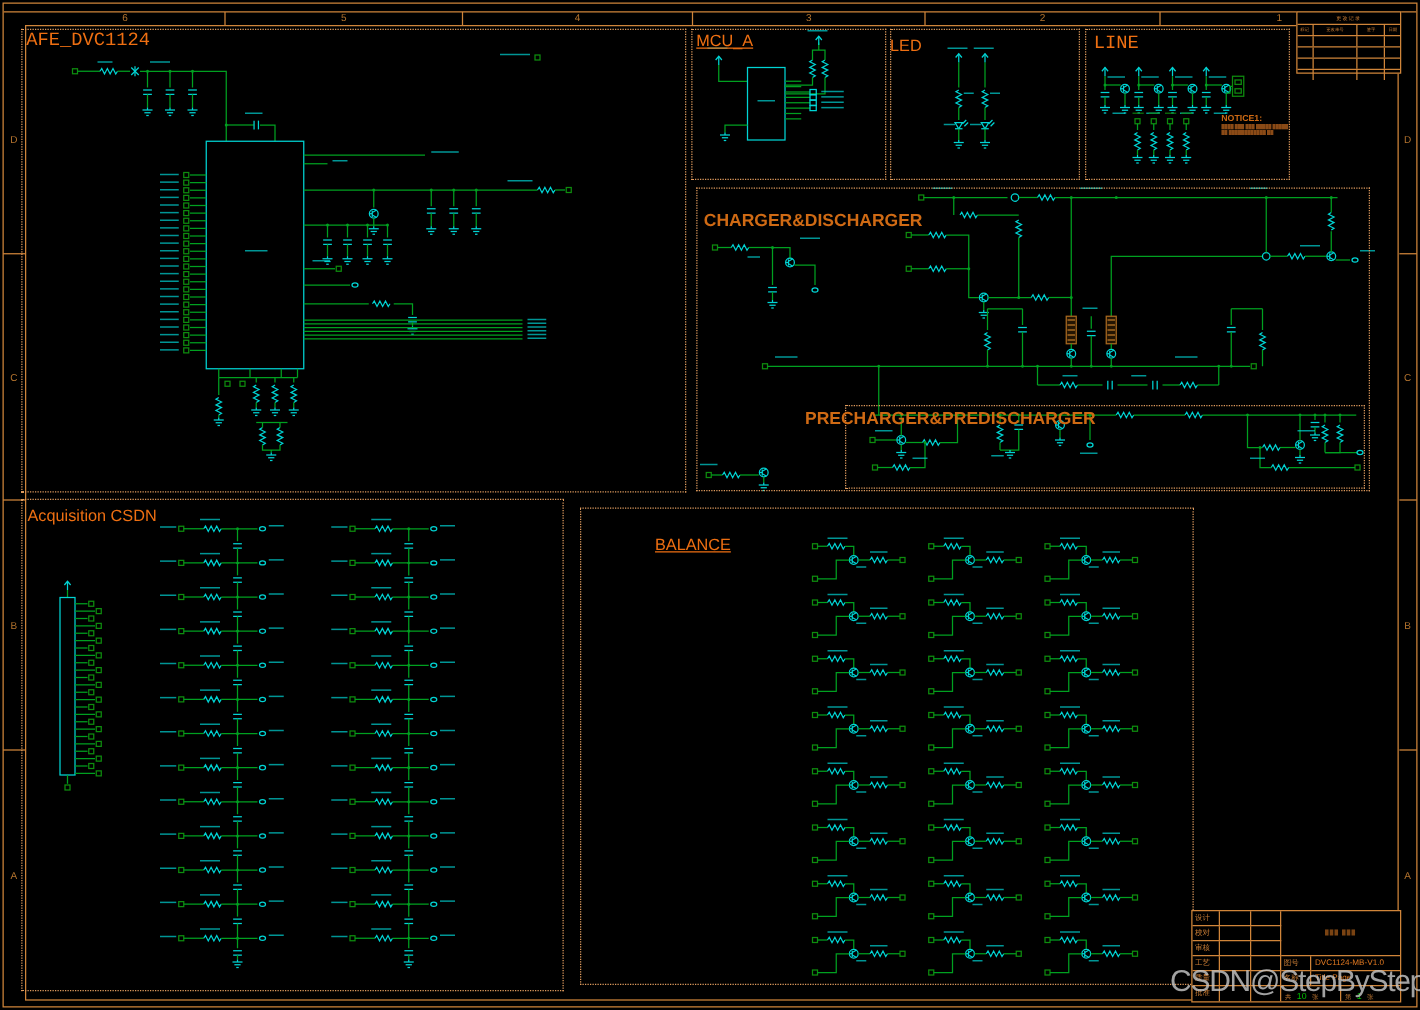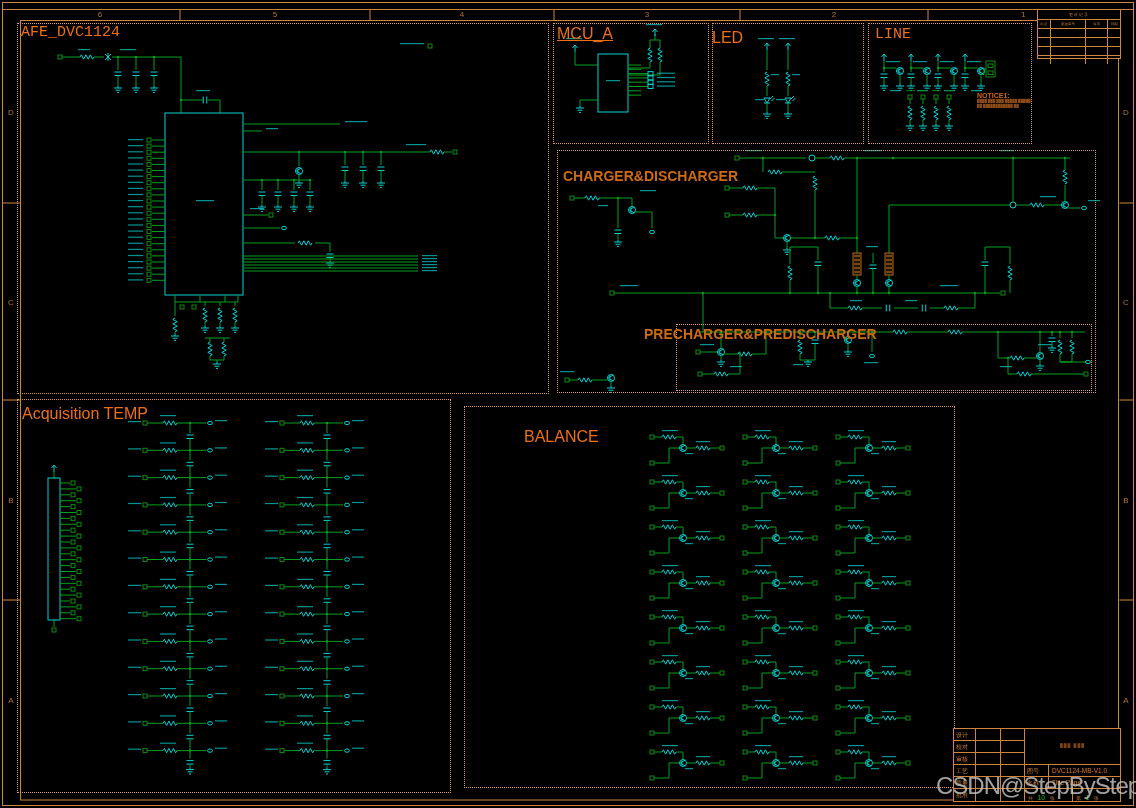--- a/index.html
+++ b/index.html
@@ -2,21 +2,21 @@
 <html><head>
 <meta charset="utf-8">
 <style>
   html,body{margin:0;padding:0;background:#000;}
   .canvas{position:relative;width:1136px;height:808px;background:#000;overflow:hidden;
           font-family:"Liberation Sans",sans-serif;}
   svg.schem{position:absolute;left:0;top:0;}
   .box{position:absolute;border:1px dotted #df9b5e;}
   .stitle{position:absolute;color:#ee6f12;white-space:nowrap;z-index:5;}
   .t15{font-size:15px;font-family:Liberation Mono, monospace;}
-  .t13{font-size:16px;}
+  .t13{font-size:13px;}
   .t8{font-size:14px;font-weight:bold;color:#cf6a14;}
   .underl{text-decoration:underline;}
   .notice{position:absolute;left:977px;top:92px;width:56px;overflow:hidden;z-index:5;}
   .notice .nt{font-size:7px;font-weight:bold;color:#cf6a14;}
   .notice .nl{font-size:3.5px;line-height:4.5px;color:#8a4a16;white-space:nowrap;}
   
   .tb{position:absolute;left:953px;top:728px;width:166px;height:72px;border:1px solid #d0853a;
       background:#000;z-index:4;color:#c87c34;}
   .tb *{position:absolute;box-sizing:border-box;}
   .tb .cell{border-color:#d0853a;border-style:solid;border-width:0;}
@@ -1785,22 +1785,22 @@
   <div class="box" style="left:676px;top:324px;width:414px;height:65px;"></div>
   <div class="box" style="left:17px;top:399px;width:432px;height:392px;"></div>
   <div class="box" style="left:464px;top:406px;width:489px;height:380px;"></div>
 
   <div class="stitle t15" style="left:21px;top:24px;">AFE_DVC1124</div>
   <div class="stitle t13 underl" style="left:557px;top:25px;">MCU_A</div>
   <div class="stitle t13" style="left:712px;top:29px;">LED</div>
   <div class="stitle t15" style="left:875px;top:26px;">LINE</div>
   <div class="stitle t8" style="left:563px;top:168px;">CHARGER&amp;DISCHARGER</div>
   <div class="stitle t8" style="left:644px;top:326px;">PRECHARGER&amp;PREDISCHARGER</div>
-  <div class="stitle t13" style="left:22px;top:405px;">Acquisition TEMP</div>
-  <div class="stitle t13" style="left:524px;top:428px;">BALANCE</div>
+  <div class="stitle t13" style="left:22px;top:405px;">Acquisition CSDN</div>
+  <div class="stitle t13" style="left:524px;top:428px;text-decoration:underline;">BALANCE</div>
 
   <div class="notice">
     <div class="nt">NOTICE1:</div>
     <div id="notice-lines">
         <div class="nl">████ ███ ███ █████ █████</div>
         <div class="nl">██ ████████████ ██</div>
       </div>
   </div>
 
   <div class="rt">

